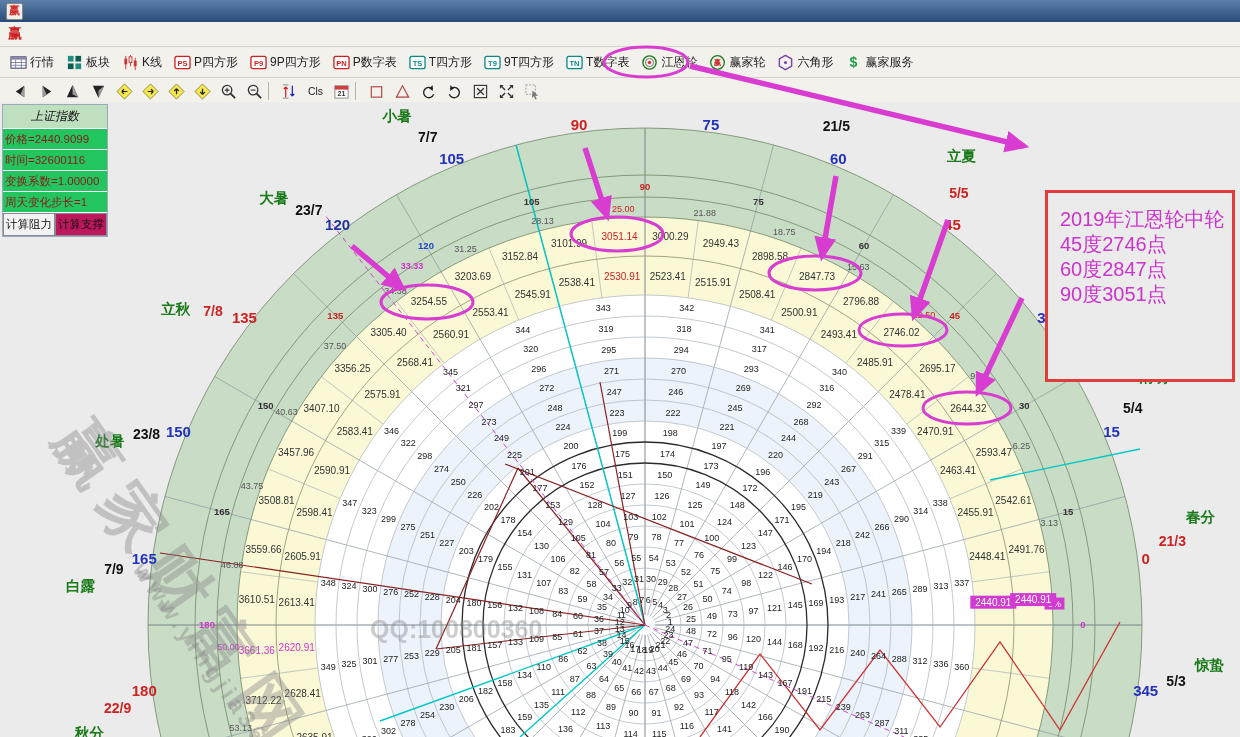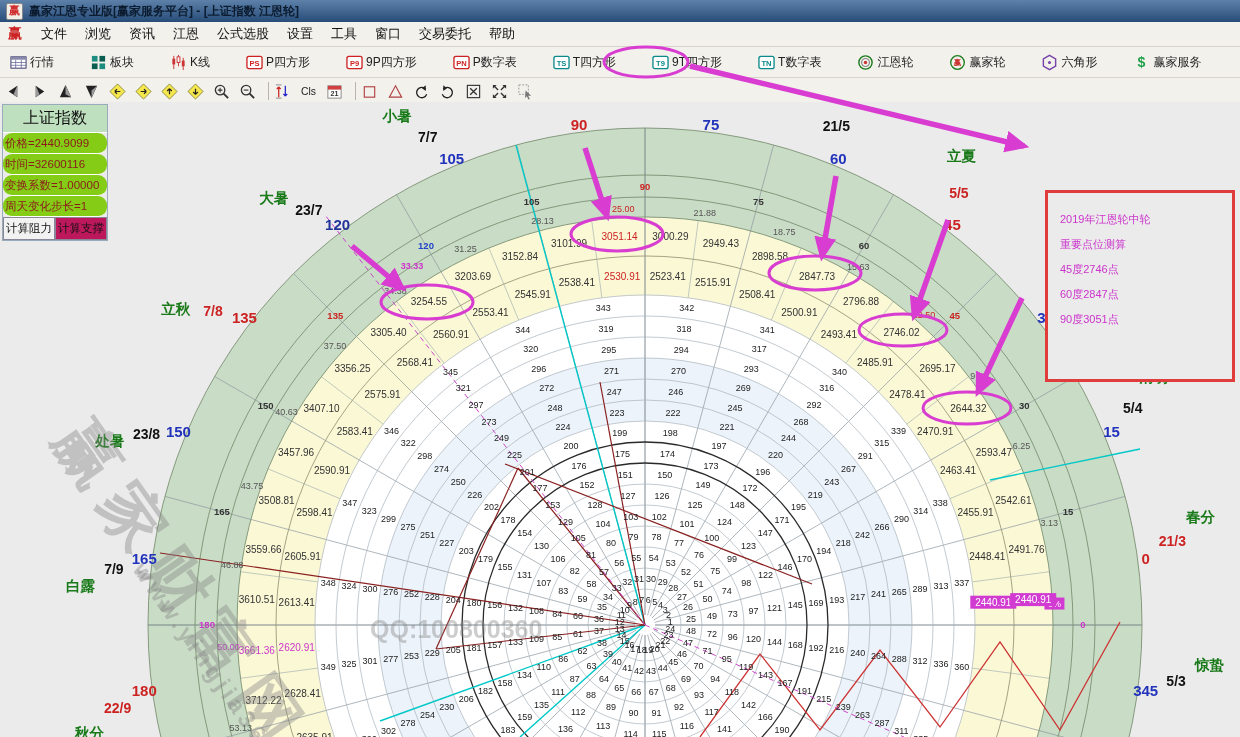--- a/index.html
+++ b/index.html
@@ -8,59 +8,57 @@
   
   #titlebar{height:22px;background:linear-gradient(#5d81a9,#274c78);display:flex;align-items:center;
             padding:0 6px;color:#0c1c30;font-size:12px;font-weight:bold;}
   #titlebar .logo{color:#d03030;background:#f2efe9;border:1px solid #888;font-size:11px;line-height:13px;
                   width:15px;height:15px;text-align:center;border-radius:2px;margin-right:6px;font-weight:bold;}
   #menubar{height:24px;background:#f3f1ec;border-bottom:1px solid #d7d3ca;display:flex;align-items:center;
            font-size:13px;color:#111;}
   #menubar .logo{color:#c22;font-weight:bold;font-size:14px;padding:0 10px 0 8px;}
   .menu-item{padding:2px 9px;cursor:default;}
   #toolbar1{height:30px;background:#f3f1ec;border-bottom:1px solid #d7d3ca;display:flex;align-items:center;
-            font-size:12px;color:#222;padding-left:4px;gap:24px;}
+            font-size:12px;color:#222;padding-left:4px;}
   .tb-item{display:flex;align-items:center;gap:3px;padding:2px 5px;border:1px solid transparent;}
   #toolbar2{height:26px;background:#f3f1ec;border-bottom:1px solid #c9c5bc;display:flex;align-items:center;padding-left:4px;}
-  .tb2-btn{width:24px;height:22px;display:flex;align-items:center;justify-content:flex-start;border:1px solid transparent;}
+  .tb2-btn{width:24px;height:22px;display:flex;align-items:center;justify-content:flex-end;border:1px solid transparent;}
   .tb2-sep{width:1px;height:18px;background:#b9b5ac;margin:0 4px;}
   
   #chart-area{position:absolute;left:0;top:102px;width:1240px;height:635px;background:#ebebeb;z-index:1;}
   #wheel-svg{position:absolute;left:0;top:0;z-index:10;}
   
   #info-panel{position:absolute;left:2px;top:2px;width:104px;z-index:30;font-size:11.5px;border:1px solid #9ab;}
-  #info-panel .hd{background:#bfe0bf;color:#111;text-align:center;padding:3px 0;border-bottom:1px solid #fff;font-size:16px;}
-  #info-panel .row{background:#84cc16;color:#8b1a1a;padding:2.5px 2px;border-bottom:1px solid #fff;white-space:nowrap;overflow:hidden;border-radius:9px;}
+  #info-panel .hd{background:#bfe0bf;color:#111;text-align:center;padding:3px 0;border-bottom:1px solid #fff;font-size:12px;font-style:italic;}
+  #info-panel .row{background:#22c55e;color:#8b1a1a;padding:2.5px 2px;border-bottom:1px solid #fff;white-space:nowrap;overflow:hidden;}
   #info-panel .btns{display:flex;}
   #info-panel .btn{flex:1;text-align:center;padding:3px 0;font-size:11.5px;border:1px solid #889;background:#f2f2f2;color:#111;}
   #info-panel .btn.alt{background:#be185d;}
   
   #anno-box{position:absolute;left:1045px;top:88px;width:190px;height:192px;border:3px solid #e03c3c;
             background:#ebebeb;z-index:40;padding:14px 0 0 12px;box-sizing:border-box;}
-  #anno-box .ln{color:#cc33cc;font-size:11px;line-height:25px;white-space:nowrap;}
+  #anno-box .ln{color:#cc33cc;font-size:20px;line-height:25px;white-space:nowrap;}
   
   .wm{position:absolute;color:rgba(135,135,135,.42);z-index:15;pointer-events:none;font-weight:bold;}
   #wm1{left:105px;top:300px;font-size:64px;transform:rotate(55deg);transform-origin:0 0;letter-spacing:14px;}
   #wm2{left:150px;top:455px;font-size:24px;transform:rotate(55deg);transform-origin:0 0;letter-spacing:4px;}
   #wm3{left:370px;top:513px;font-size:25px;transform:none;}
   
   #overlay-svg{position:absolute;left:0;top:0;z-index:50;pointer-events:none;}
   text{user-select:none;}
 </style>
 </head>
 <body>
 
 <div id="titlebar">
   <span class="logo">赢</span>
-  <span>赢家江恩专业版[赢家服务平台] - [上证指数 江恩轮]</span>
 </div>
 
 <div id="menubar">
   <span class="logo">赢</span>
-  <span id="menu-items"><span class="menu-item">文件</span><span class="menu-item">浏览</span><span class="menu-item">资讯</span><span class="menu-item">江恩</span><span class="menu-item">公式选股</span><span class="menu-item">设置</span><span class="menu-item">工具</span><span class="menu-item">窗口</span><span class="menu-item">交易委托</span><span class="menu-item">帮助</span></span>
 </div>
 
 <div id="toolbar1">
     <span class="tb-item">
       <svg width="17" height="17" viewBox="0 0 18 18">
         <rect x="1" y="3" width="16" height="12" fill="#fff" stroke="#336"></rect>
         <rect x="1" y="3" width="16" height="3" fill="#88a"></rect>
         <path d="M1 9h16M1 12h16M6 6v9M12 6v9" stroke="#669" stroke-width=".8" fill="none"></path>
       </svg>
       <span class="tb-label">行情</span>
@@ -889,21 +887,20 @@
         <div class="row">周天变化步长=1</div>
       </div>
     <div class="btns" id="info-btns">
         <div class="btn">计算阻力</div>
         <div class="btn alt">计算支撑</div>
       </div>
   </div>
 
   <div id="anno-box">
       <div class="ln">2019年江恩轮中轮</div>
-      <div class="ln">重要点位测算</div>
       <div class="ln">45度2746点</div>
       <div class="ln">60度2847点</div>
       <div class="ln">90度3051点</div>
     </div>
 </div>
 
 <svg id="overlay-svg" width="1240" height="737">
     <defs>
       <marker id="ah" markerWidth="5" markerHeight="5" refX="3.4" refY="2" orient="auto">
         <polygon points="0,0 4.4,2 0,4" fill="#d83cd0"></polygon>

